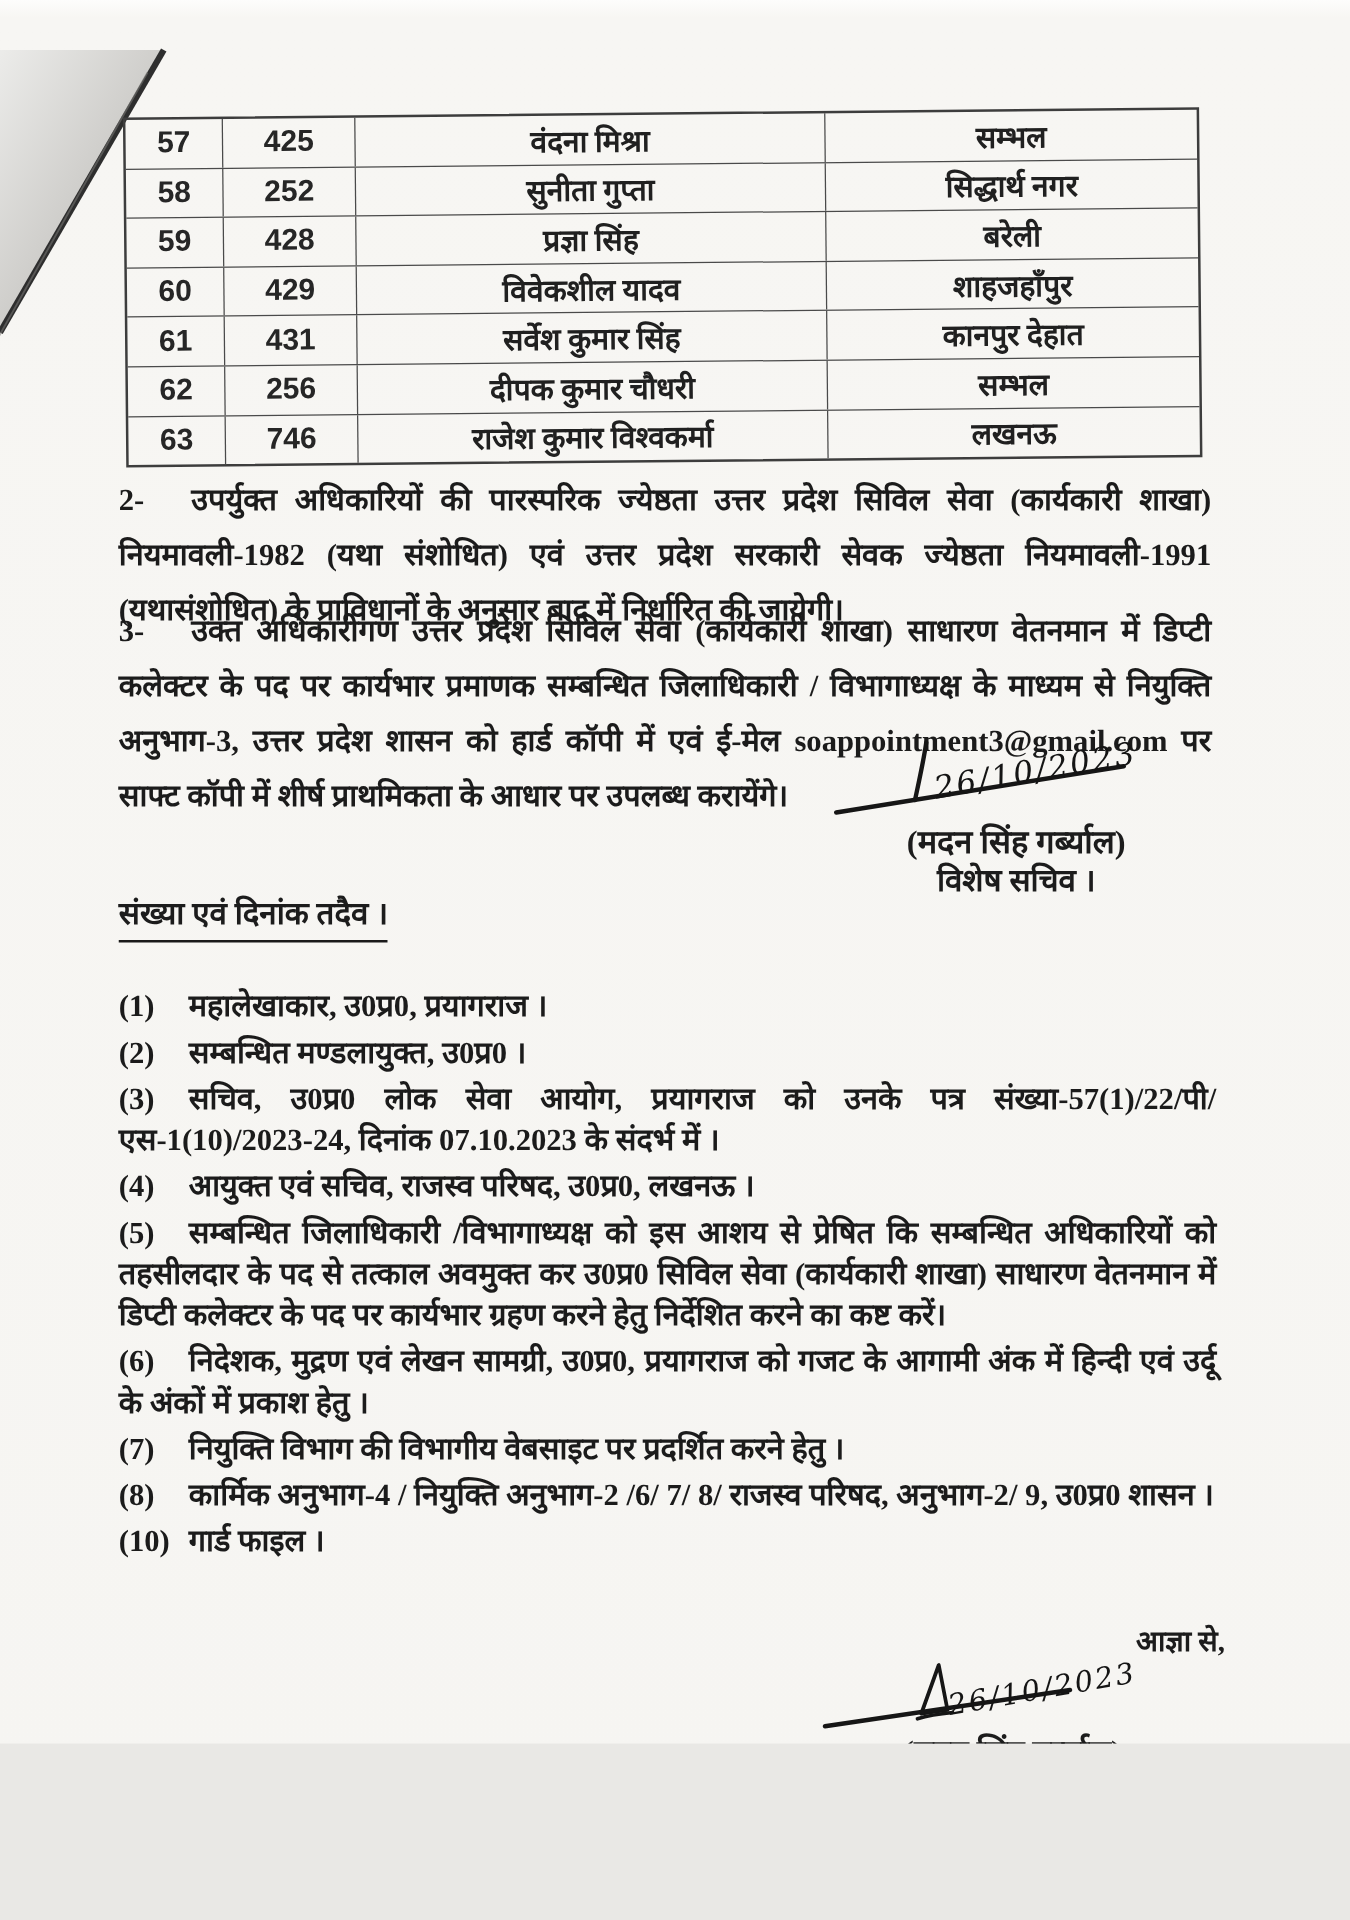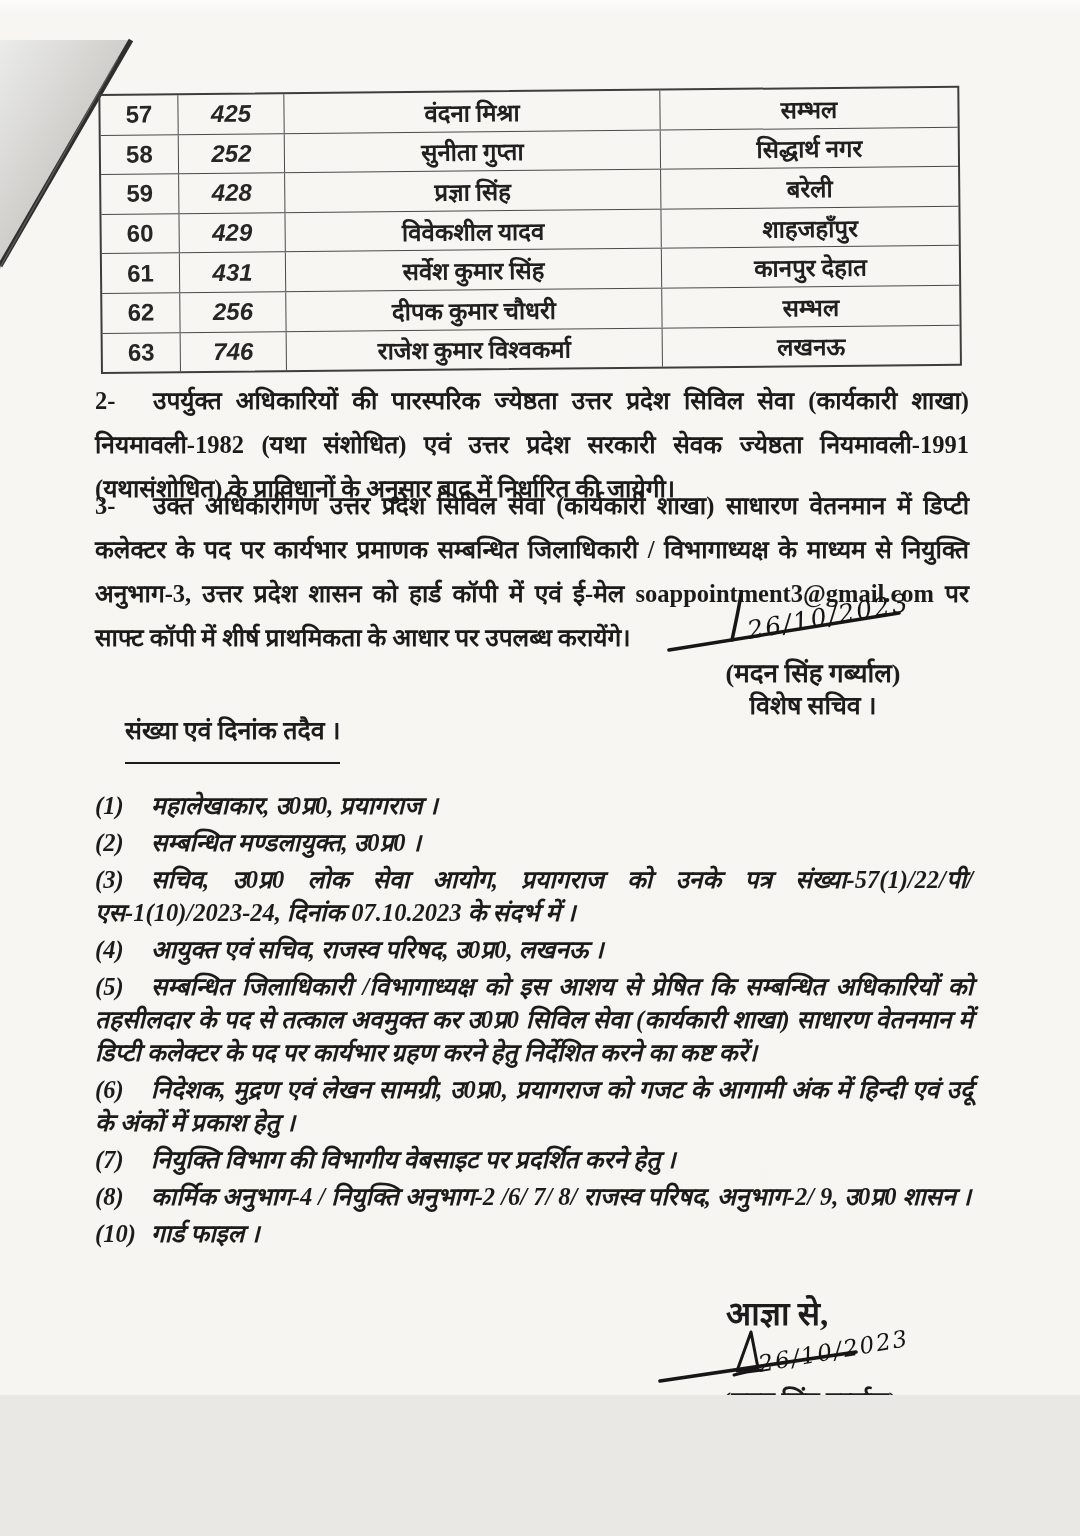--- a/index.html
+++ b/index.html
@@ -19,60 +19,60 @@
     border:2px solid #3d3d3d; background:transparent;
   }
   .t-row { display:flex; height:38.6px; border-top:1.7px solid #4a4a4a; }
   .t-row:first-child { border-top:none; }
   .t-cell {
     display:flex; align-items:center; justify-content:center;
     border-left:1.7px solid #4a4a4a; box-sizing:border-box; overflow:hidden;
   }
   .t-cell:first-child { border-left:none; }
   .c-sno  { width:77px;  }
-  .c-roll { width:106px;font-style:italic; }
+  .c-roll { width:106px; }
   .c-name { width:376px; }
   .c-dist { flex:1; }
   .num-txt { font-family:"Liberation Sans","DejaVu Sans",sans-serif; font-weight:700; font-size:24px; color:#262626; }
   .dev-txt { font-weight:700; font-size:24px; color:#202020; }
 
   
   .para {
     position:absolute; left:95px; width:874px;
     font-size:24.5px; line-height:44px; font-weight:600;
     text-align:justify; color:#1b1b1b;
   }
   .para-2 { top:379px; }
   .para-3 { top:484px; }
   .pnum { display:inline-block; width:58px; font-weight:700; }
 
   
   .sig-block { position:absolute; text-align:center; }
   .sig-top { left:648px; top:592px; width:330px; }
   .sig-bottom { left:640px; top:1298px; width:340px; }
-  .sig-lead { text-align:left; padding-left:86px; font-size:33px; font-weight:700; line-height:32px; }
+  .sig-lead { text-align:right; padding-left:86px; font-size:23px; font-weight:700; line-height:32px; }
   .sig-name { font-size:26px; font-weight:700; line-height:31px; white-space:nowrap; }
   .sig-title { font-size:25px; font-weight:700; line-height:33px; }
   .scrawl { display:block; margin:0 auto; overflow:visible; }
   .hand {
     font-family:"DejaVu Serif","Liberation Serif",serif;
     font-style:italic; fill:#141414; letter-spacing:2px;
   }
 
   
   .section-heading {
     position:absolute; left:95px; top:712px;
     font-size:25px; font-weight:700;
-    border-bottom:2.5px solid #1a1a1a; padding-bottom:16px;margin-left:30px;
+    border-bottom:2.5px solid #1a1a1a; padding-bottom:6px;
   }
   .copy-intro { position:absolute; left:157px; top:751px; font-size:24.5px; font-weight:600; }
   .copies { position:absolute; left:95px; top:789px; width:878px; }
   .copy-item {
     position:relative; font-size:24.5px; line-height:33px; font-weight:600;
-    margin-bottom:4px; text-align:justify; color:#1b1b1b;font-style:italic;
+    margin-bottom:4px; text-align:justify; color:#1b1b1b;
   }
   .cnum { display:inline-block; min-width:56px; }
   .copy-item.hang { padding-left:56px; }
   .copy-item.hang .cnum { position:absolute; left:0; top:0; }
 </style>
 </head>
 <body>
 
 <div class="page">
 

